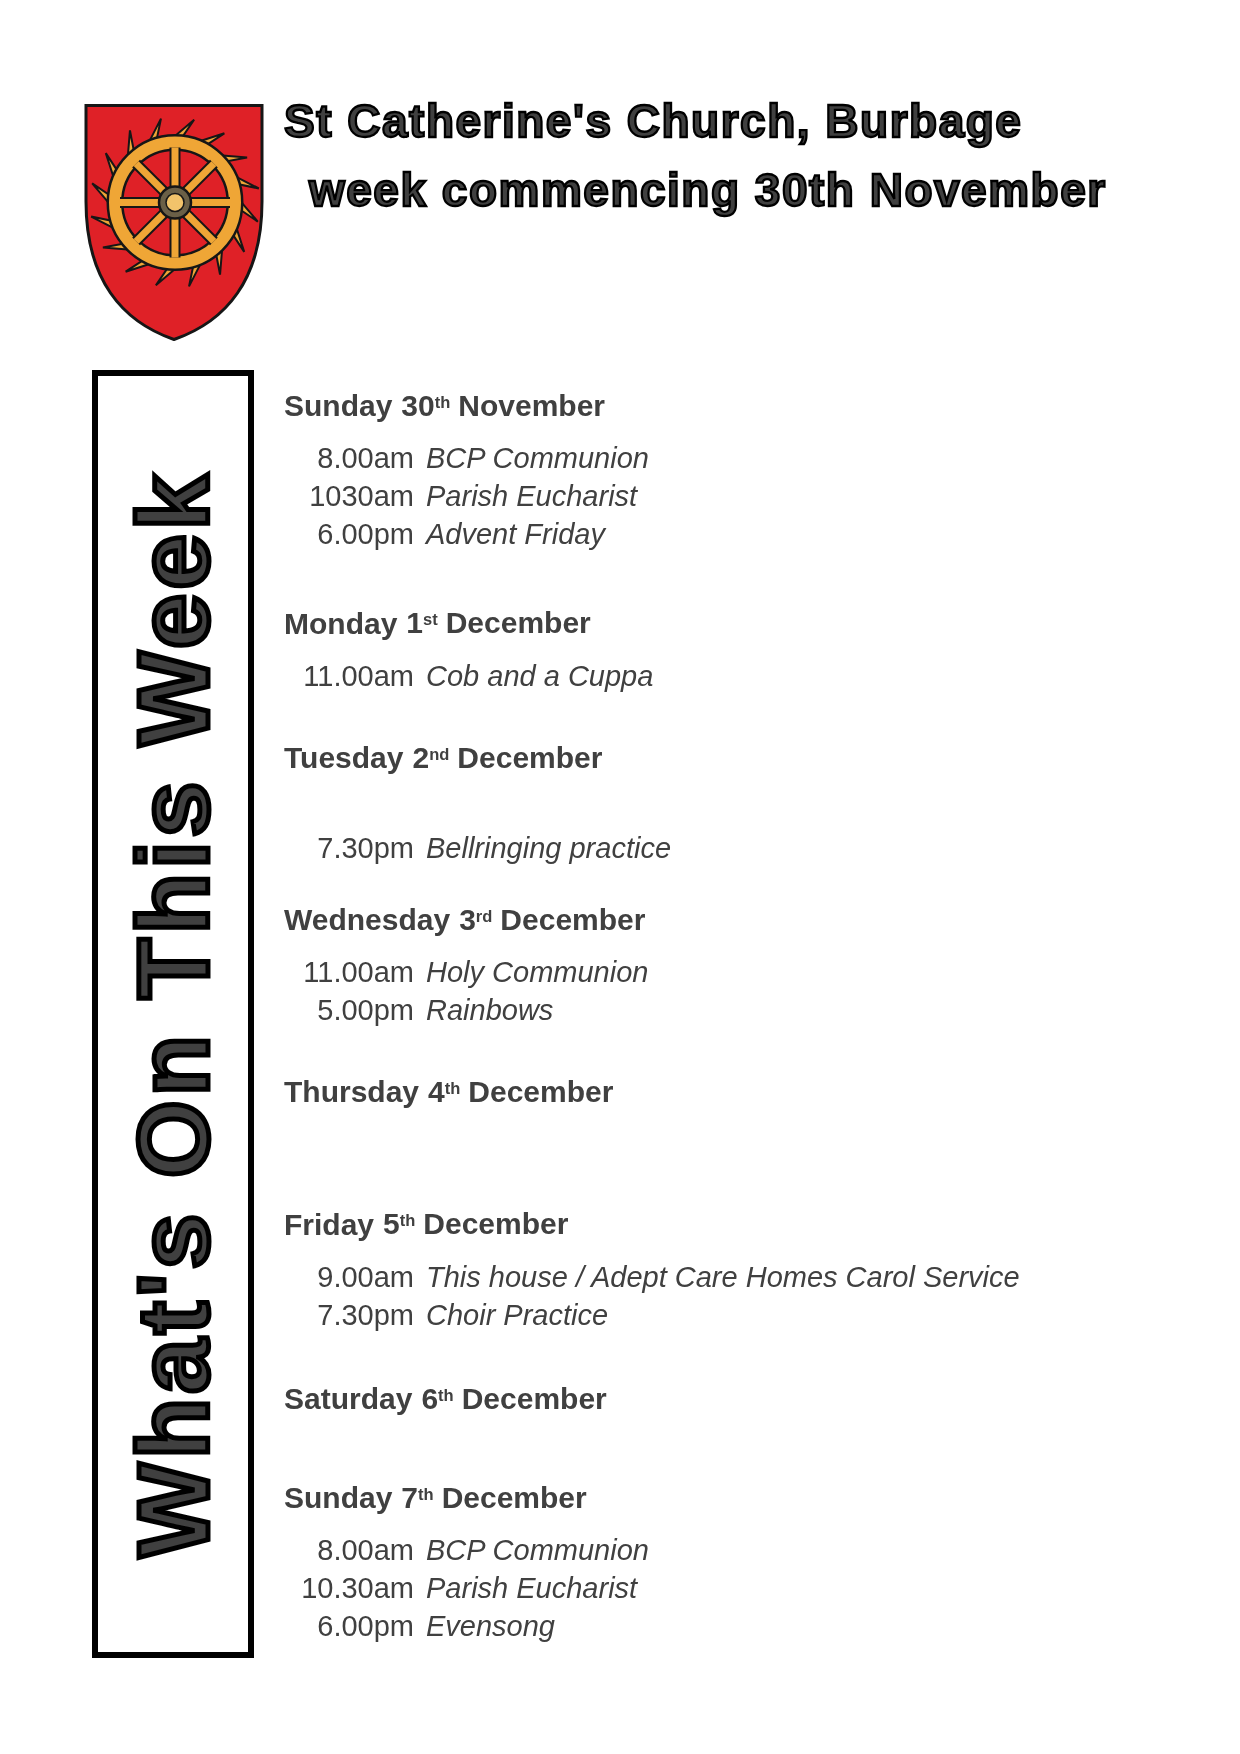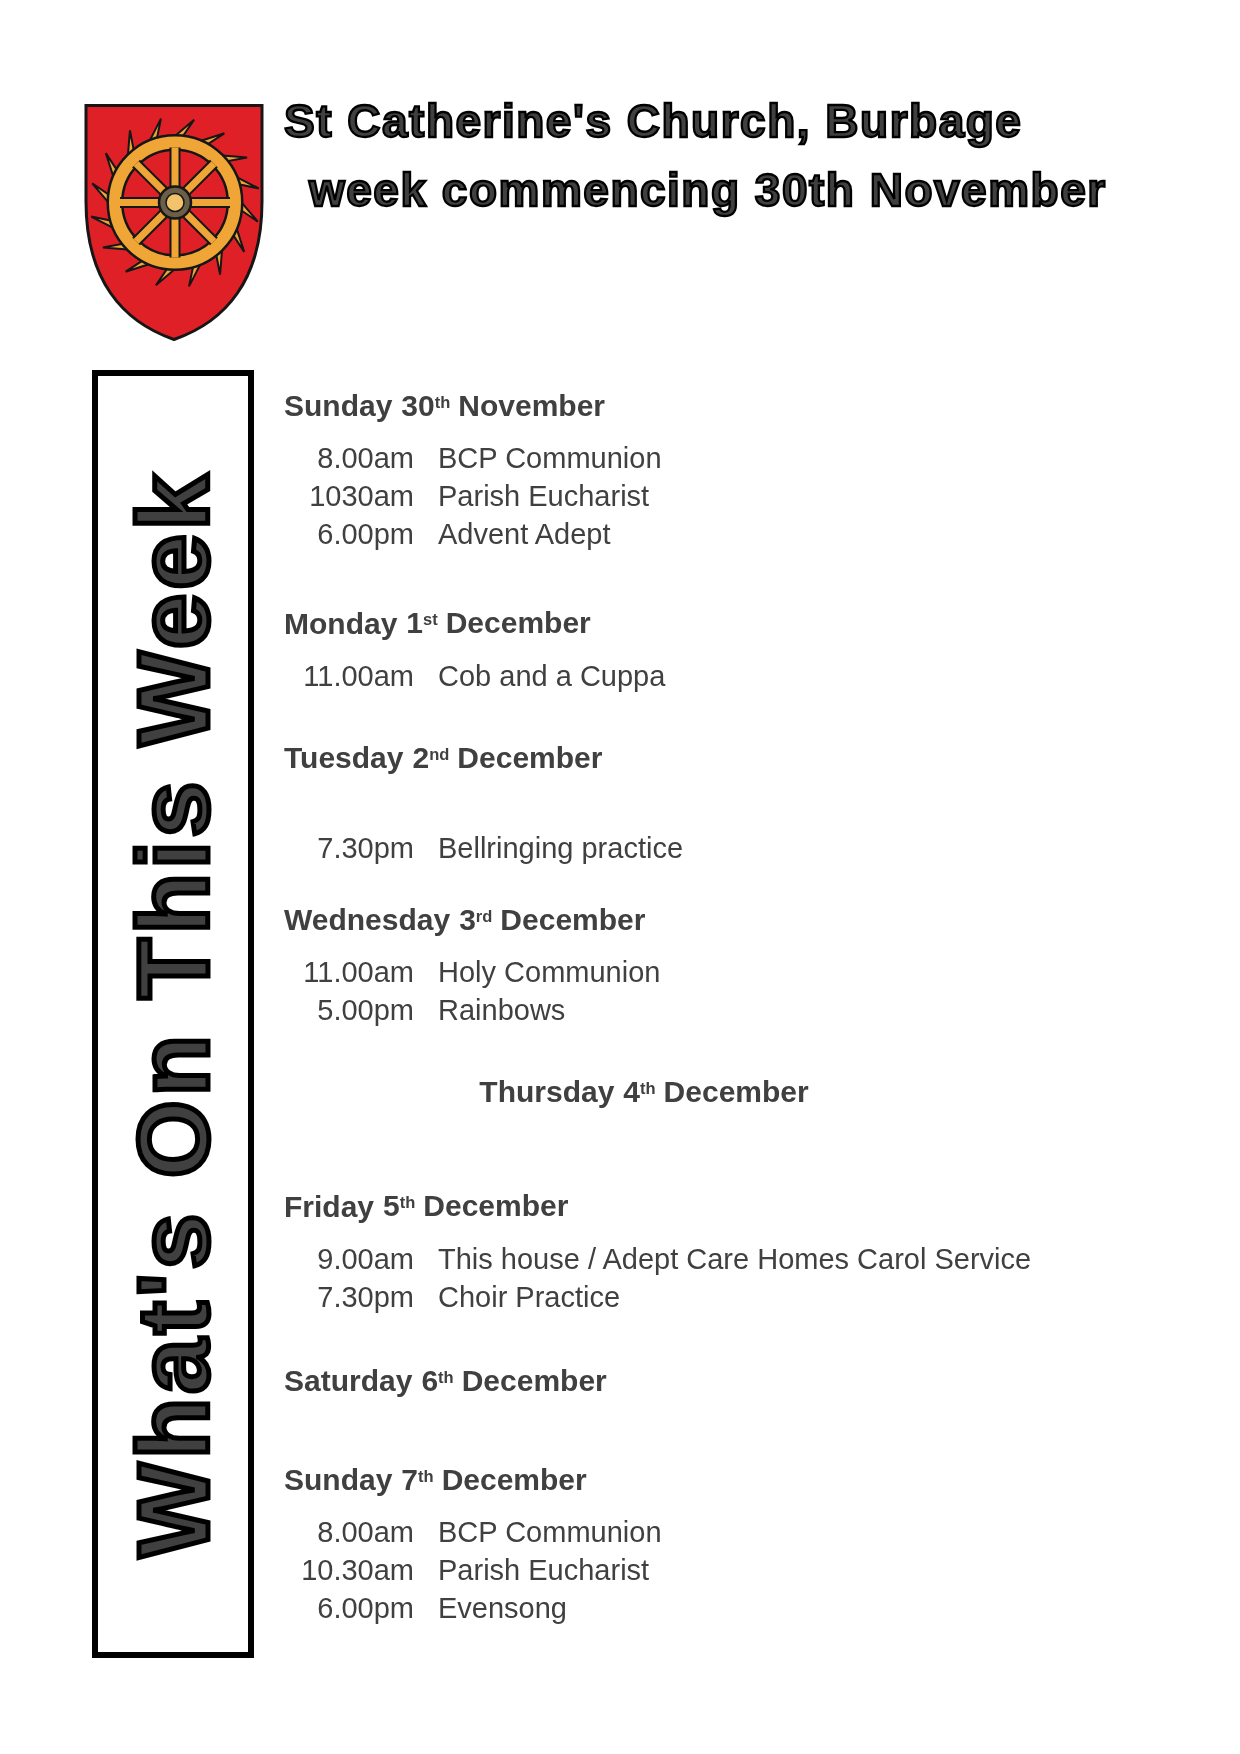--- a/index.html
+++ b/index.html
@@ -62,21 +62,21 @@
   .schedule{
     position:absolute;
     left:284px; top:382px;
     width:720px;
   }
   .section{margin-bottom:40px;}
   .section:nth-of-type(1){margin-bottom:46px;}
   .section:nth-of-type(2){margin-bottom:39px;}
   .section:nth-of-type(3){margin-bottom:29px;}
   .section:nth-of-type(4){margin-bottom:39px;}
-  .section:nth-of-type(5){margin-bottom:70px;text-align:center;}
+  .section:nth-of-type(5){margin-bottom:88px;}
   .section:nth-of-type(6){margin-bottom:41px;}
   .section:nth-of-type(7){margin-bottom:55px;}
   .section-header{
     font-size:30px;
     font-weight:bold;
     line-height:40px;
     white-space:nowrap;
   }
   .hdr-day{margin-right:9px;}
   .hdr-ord{
@@ -91,22 +91,23 @@
     line-height:38px;
     font-size:29px;
   }
   .event-time{
     flex:none;
     width:130px;
     text-align:right;
     white-space:nowrap;
   }
   .event-label{
-    margin-left:24px;
-    white-space:nowrap;
+    margin-left:12px;
+    white-space:nowrap;
+    font-style:italic;
   }
 </style>
 </head>
 <body>
 
 <div class="page">
 
   <svg class="logo" viewBox="0 0 192 243">
     <path d="M8,6 L184,6 L184,102 C184,180 148,222 96,240 C44,222 8,180 8,102 Z" fill="#df2127" stroke="#161616" stroke-width="3"></path>
     <g>
@@ -168,21 +169,21 @@
           <div class="event-row">
             <span class="event-time">8.00am</span>
             <span class="event-label">BCP Communion</span>
           </div>
           <div class="event-row">
             <span class="event-time">1030am</span>
             <span class="event-label">Parish Eucharist</span>
           </div>
           <div class="event-row">
             <span class="event-time">6.00pm</span>
-            <span class="event-label">Advent Adept</span>
+            <span class="event-label">Advent Friday</span>
           </div>
         </div>
     </div>
 
     <div class="section">
       <div class="section-header">
         <span class="hdr-day">Monday</span><span class="hdr-date">1</span><sup class="hdr-ord">st</sup><span class="hdr-month">December</span>
       </div>
       <div class="events">
           <div class="event-row">

